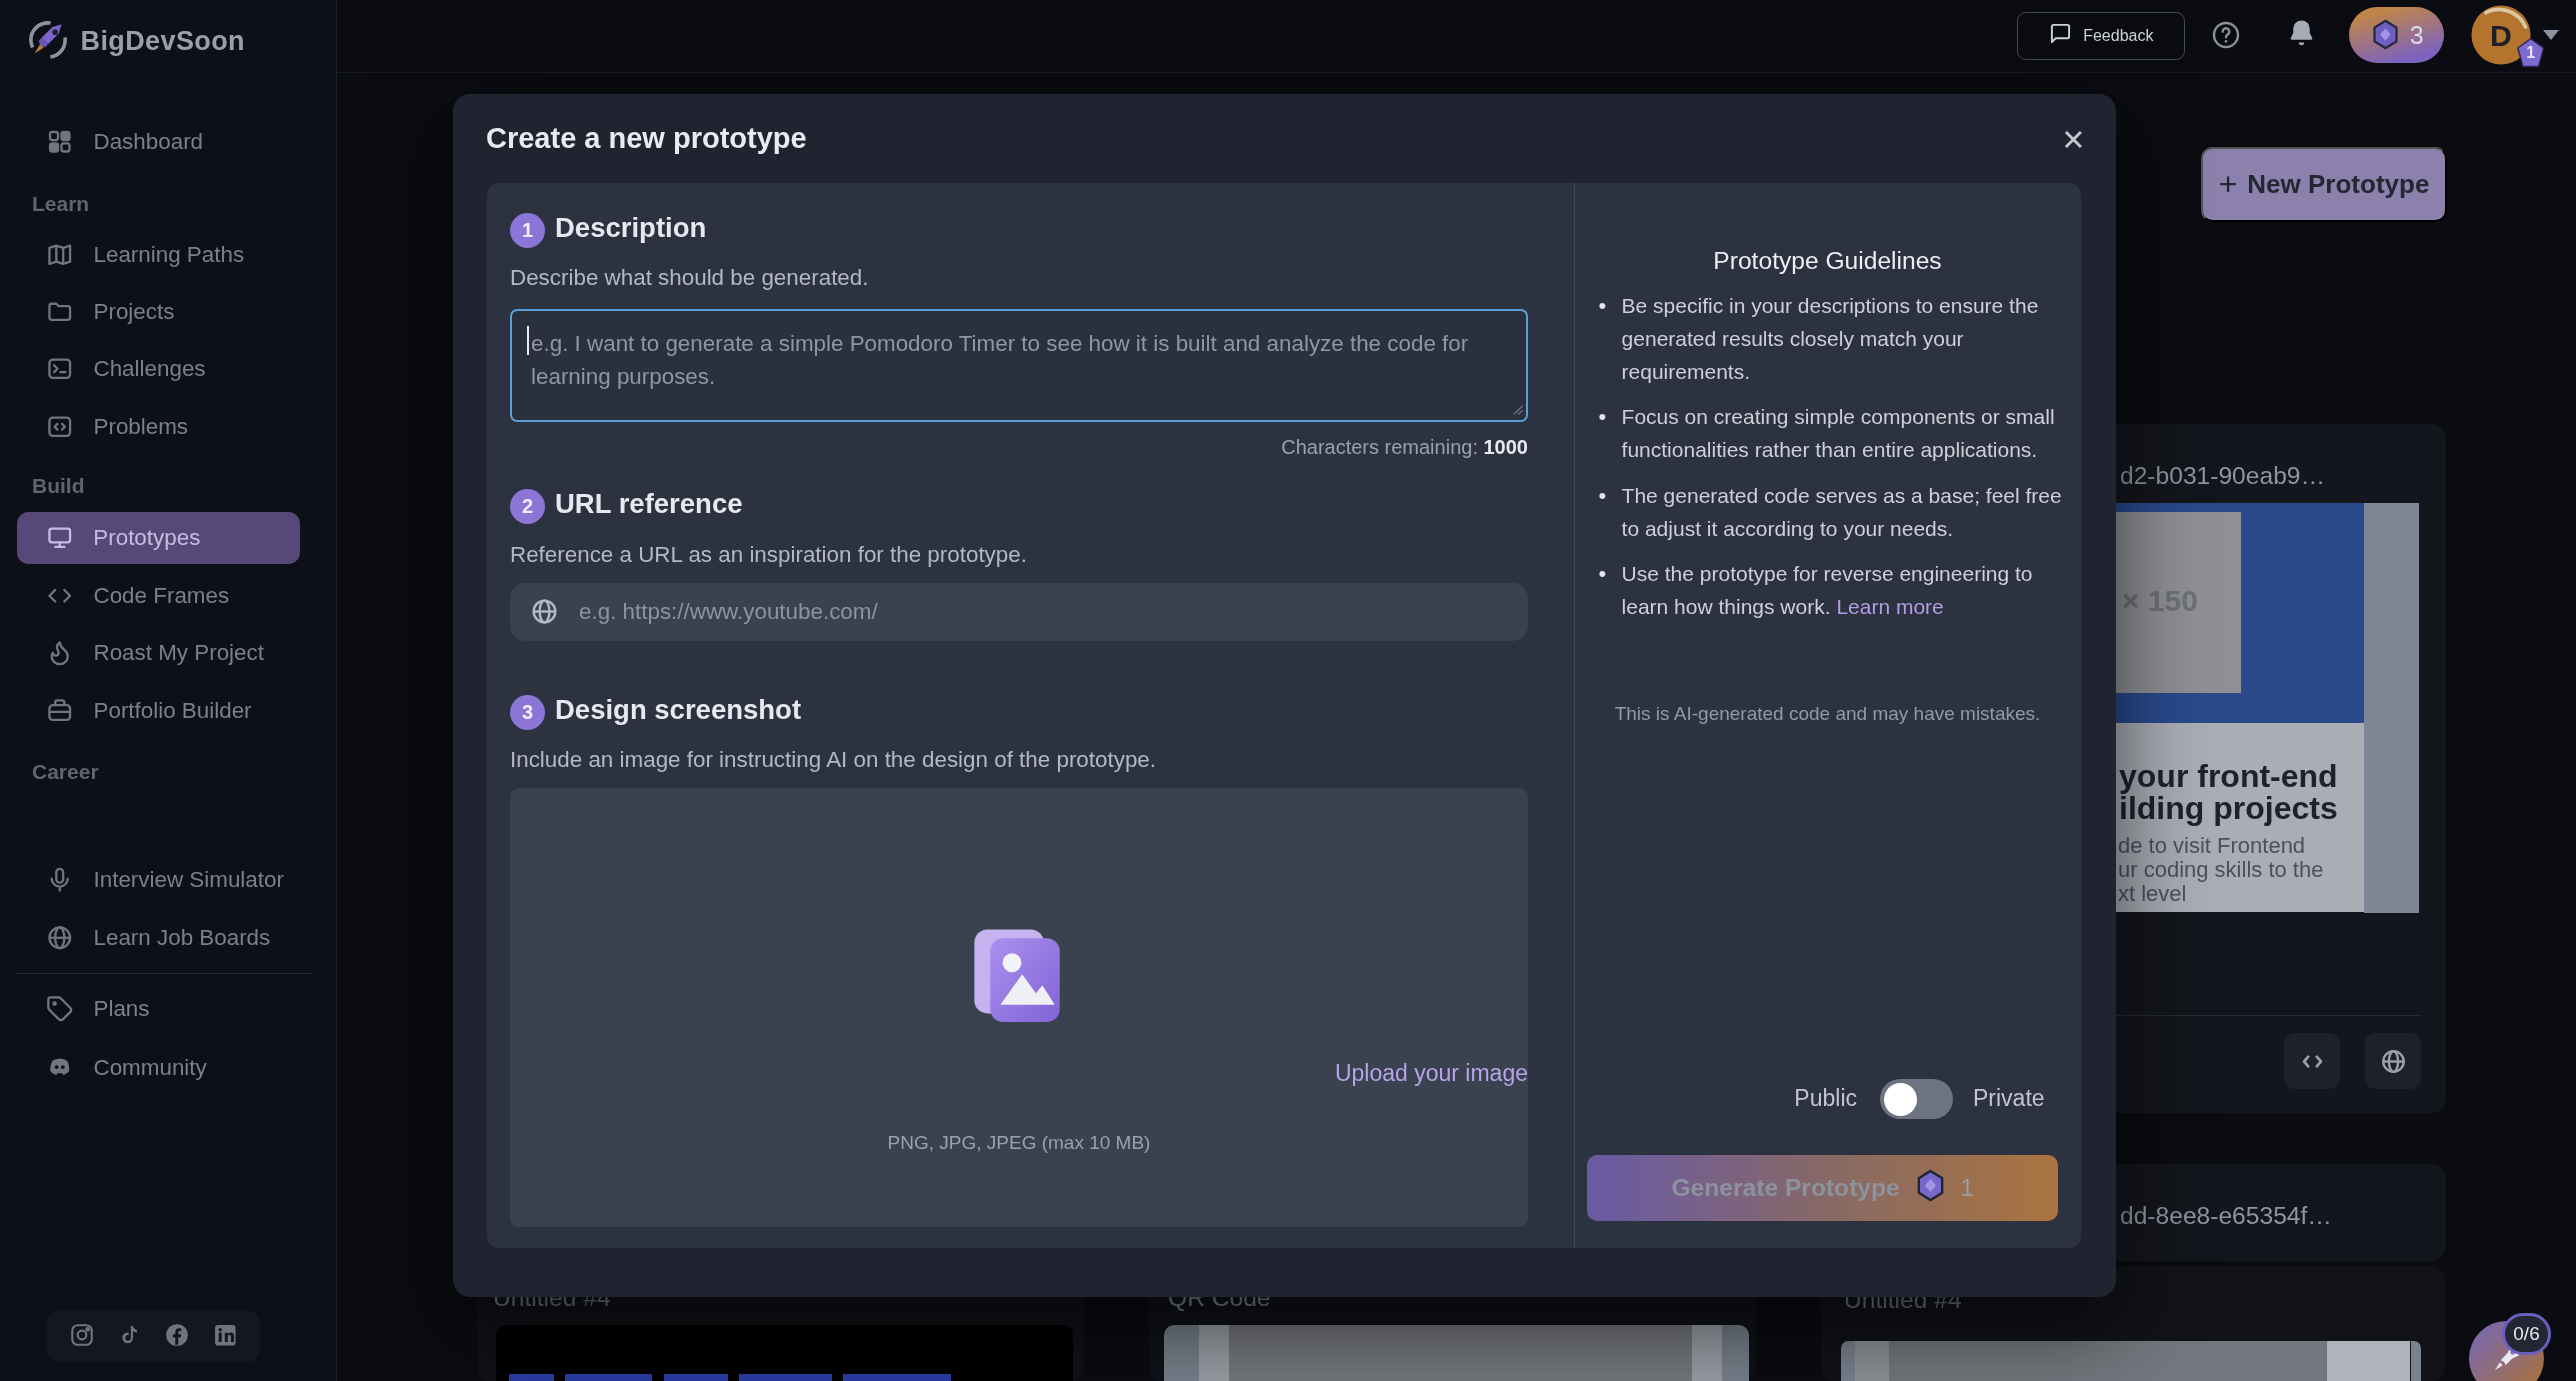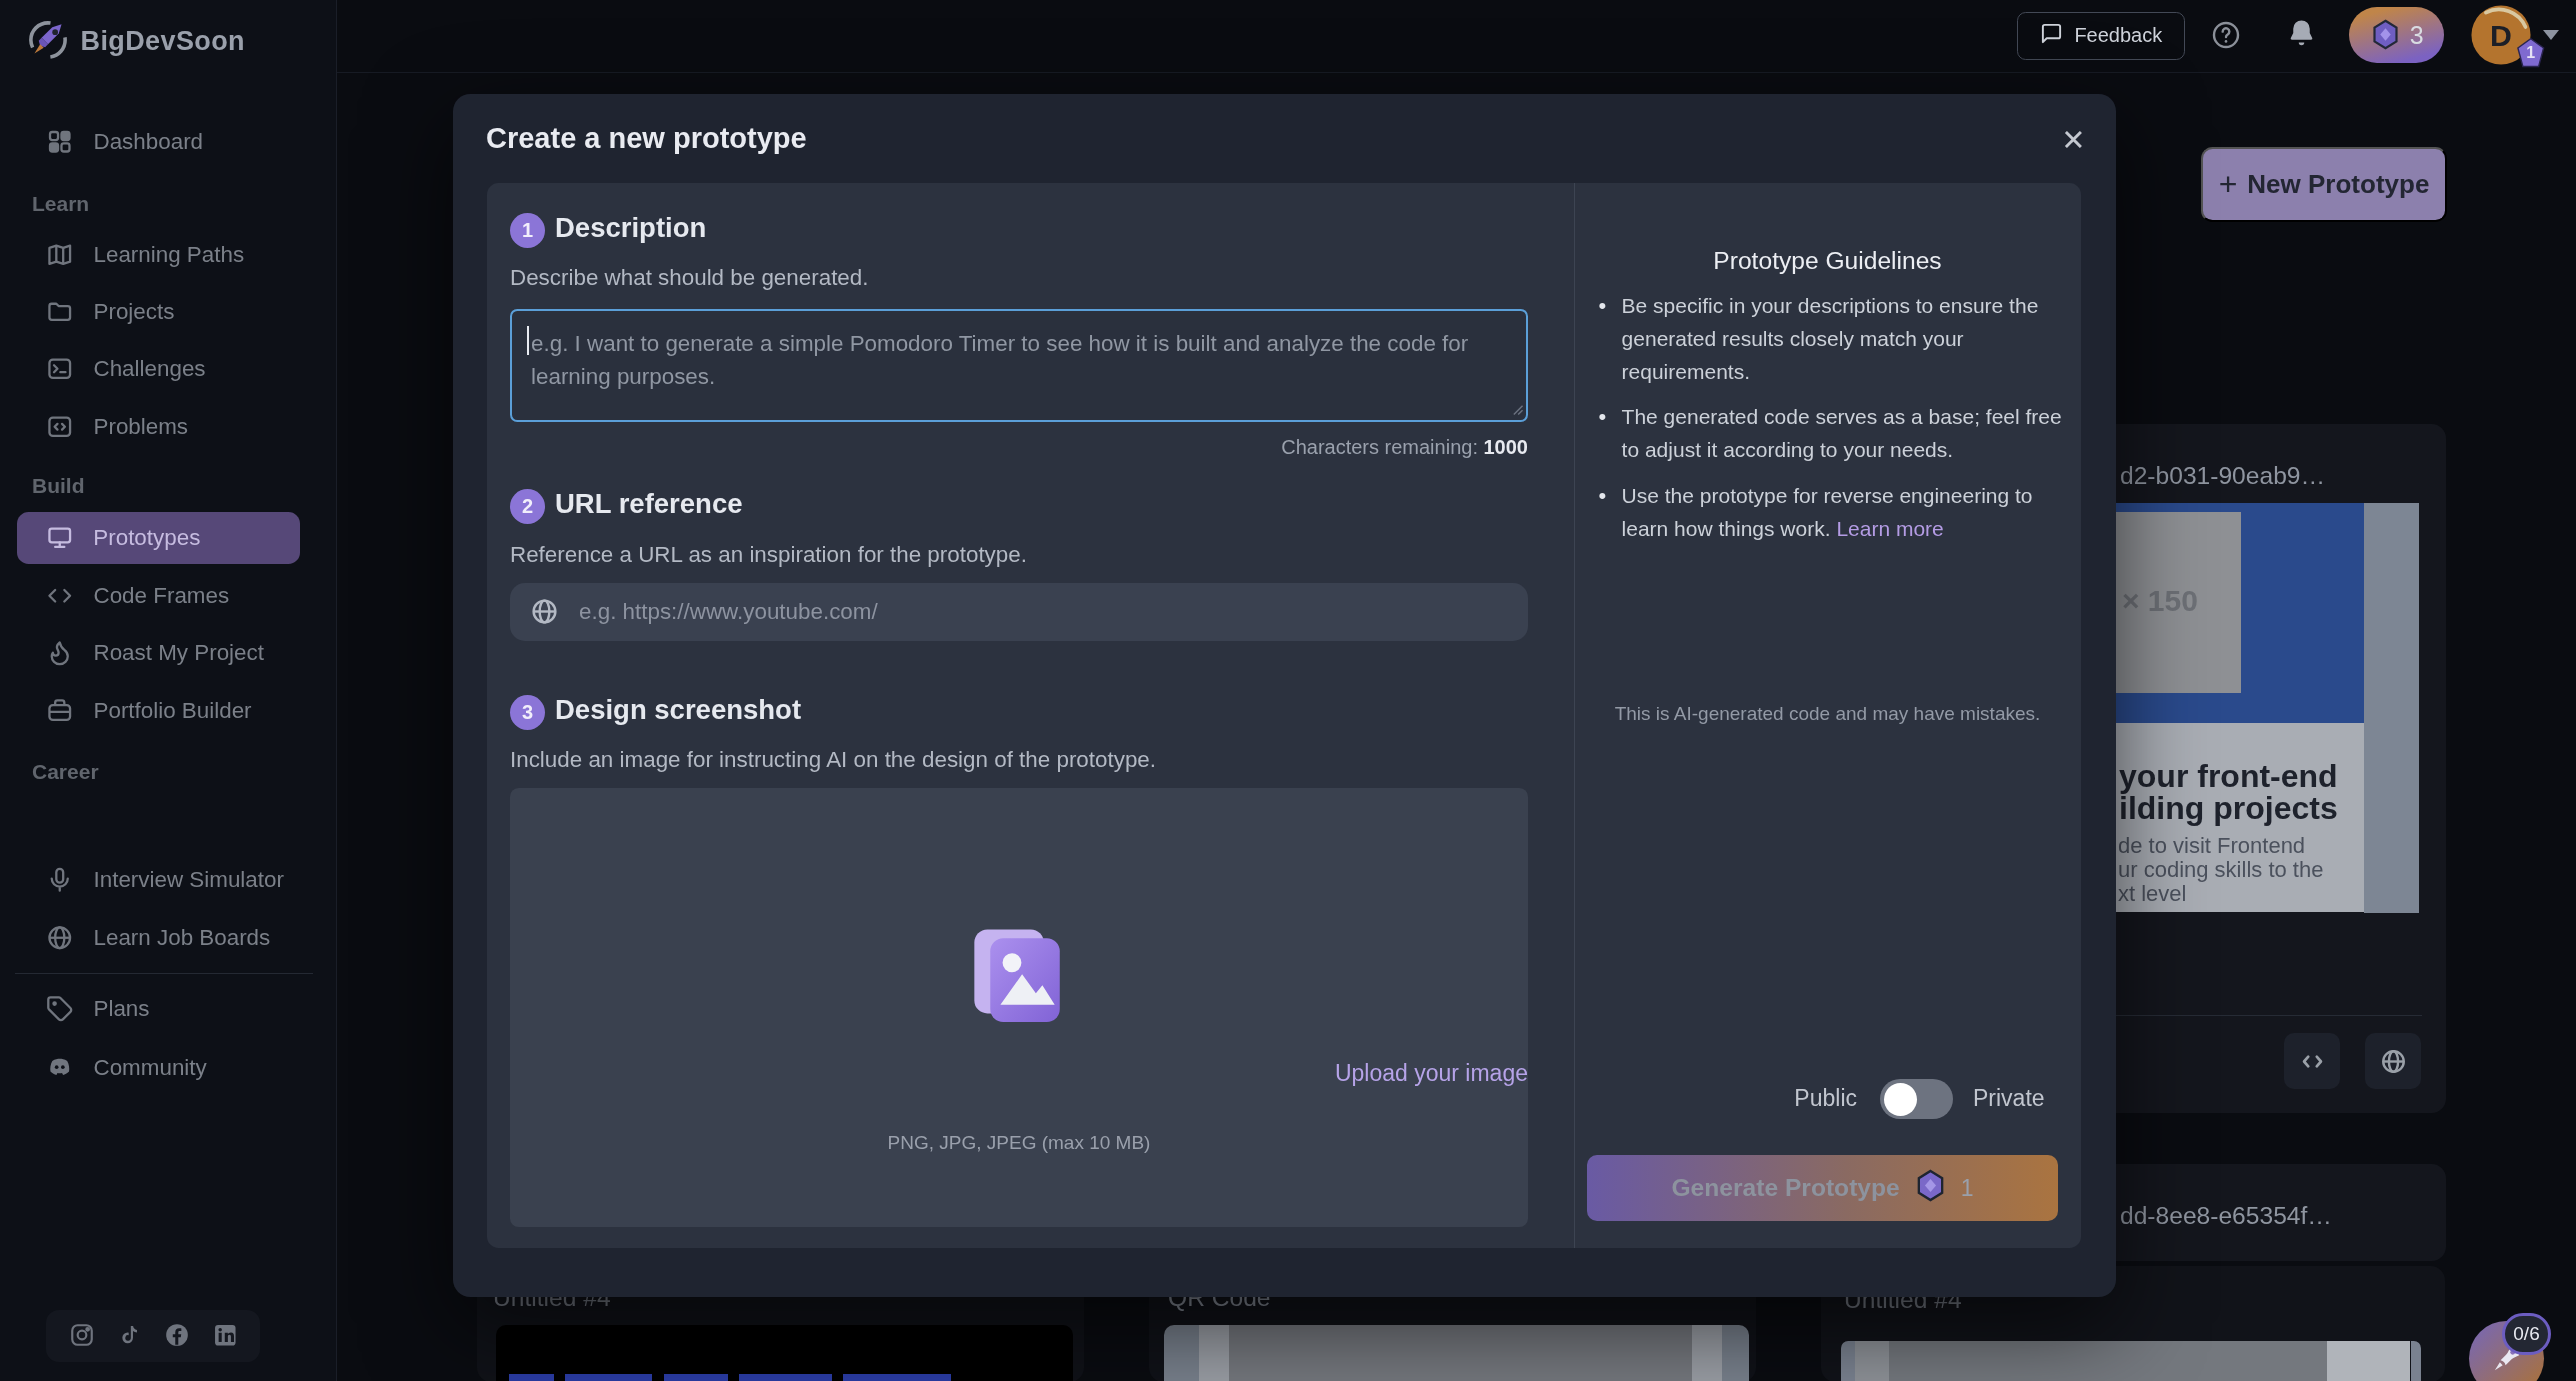--- a/index.html
+++ b/index.html
@@ -13,21 +13,21 @@
   .nav-item{position:absolute;left:0;width:337px;height:58px;display:flex;align-items:center;padding-left:45px;gap:19.5px;color:#7b8089;font-size:22.4px;box-sizing:border-box;cursor:pointer;}
   .nav-item .nicon{display:flex;align-items:center;justify-content:center;width:29px;height:29px;color:#70757e;}
   .nav-section{position:absolute;left:32px;height:43px;display:flex;align-items:center;font-size:21px;font-weight:700;color:#60656d;}
   .active-pill{left:17.3px !important;width:283px !important;height:52px !important;border-radius:11.6px;background:#564878;color:#c6bce0;padding-left:27.5px !important;}
   .active-pill .nicon{color:#c6bce0;}
   .side-divider{position:absolute;left:14.5px;width:298px;height:0.7px;background:#242933;}
   #social-bar{position:absolute;left:46px;top:1310px;width:214px;height:52px;background:#14171f;border-radius:13px;display:flex;align-items:center;justify-content:space-evenly;color:#6f747e;}
 
   
   #header-border{position:absolute;left:337px;top:72px;width:2239px;height:0.7px;background:#171b24;}
-  #feedback-btn{position:absolute;left:2017px;top:11.6px;width:168px;height:48px;border:1.4px solid #434956;border-radius:8.7px;display:flex;align-items:center;justify-content:center;gap:11.6px;color:#cfd3db;font-size:20px;background:transparent;cursor:pointer;}
+  #feedback-btn{position:absolute;left:2017px;top:11.6px;width:168px;height:48px;border:1.4px solid #434956;border-radius:8.7px;display:flex;align-items:center;justify-content:center;gap:11.6px;color:#cfd3db;font-size:16px;background:transparent;cursor:pointer;}
   .hicon{position:absolute;display:flex;align-items:center;justify-content:center;cursor:pointer;}
   #credits-pill{position:absolute;left:2349px;top:7.2px;width:95px;height:56px;border-radius:29px;background:linear-gradient(165deg,#c08549 15%,#7b62c2 85%);display:flex;align-items:center;justify-content:center;gap:7.2px;cursor:pointer;}
   #credits-pill .cval{font-size:25px;color:#d9dce2;font-weight:400;}
   #avatar{position:absolute;left:2470px;top:3.6px;width:62px;height:62px;cursor:pointer;}
   #avatar-badge{position:absolute;left:2517px;top:38px;width:27.5px;height:30px;display:flex;align-items:center;justify-content:center;color:#e6e2f5;font-size:16px;font-weight:700;}
   #caret{position:absolute;left:2543px;top:30px;width:0;height:0;border-left:8px solid transparent;border-right:8px solid transparent;border-top:10px solid #8d93a0;cursor:pointer;}
 
   
   #new-proto-btn{position:absolute;left:2201px;top:147px;width:246px;height:75px;border-radius:11.6px;background:#8c80ad;color:#232633;font-size:26px;font-weight:700;display:flex;align-items:center;justify-content:center;gap:10px;cursor:pointer;}
   .proto-card{position:absolute;background:#14161d;border-radius:14.5px;}
@@ -445,20 +445,21 @@
             <path d="M42 106 72 64l19 26 9-11 17 27z" fill="#eef0f5"></path>
           </svg>
         </span>
         <div id="upload-label">Upload your image</div>
         <div id="upload-hint">PNG, JPG, JPEG (max 10 MB)</div>
       </div>
 
       <div id="g-title">Prototype Guidelines</div>
       <ul id="g-list">
         <li>Be specific in your descriptions to ensure the generated results closely match your requirements.</li>
+        <li>Focus on creating simple components or small functionalities rather than entire applications.</li>
         <li>The generated code serves as a base; feel free to adjust it according to your needs.</li>
         <li><span>Use the prototype for reverse engineering to learn how things work. </span><a href="#">Learn more</a></li>
       </ul>
       <div id="g-disclaimer">This is AI-generated code and may have mistakes.</div>
 
       <div id="vis-row">
         <span id="vis-public">Public</span>
         <div id="toggle">
           <div id="toggle-knob"></div>
         </div>

